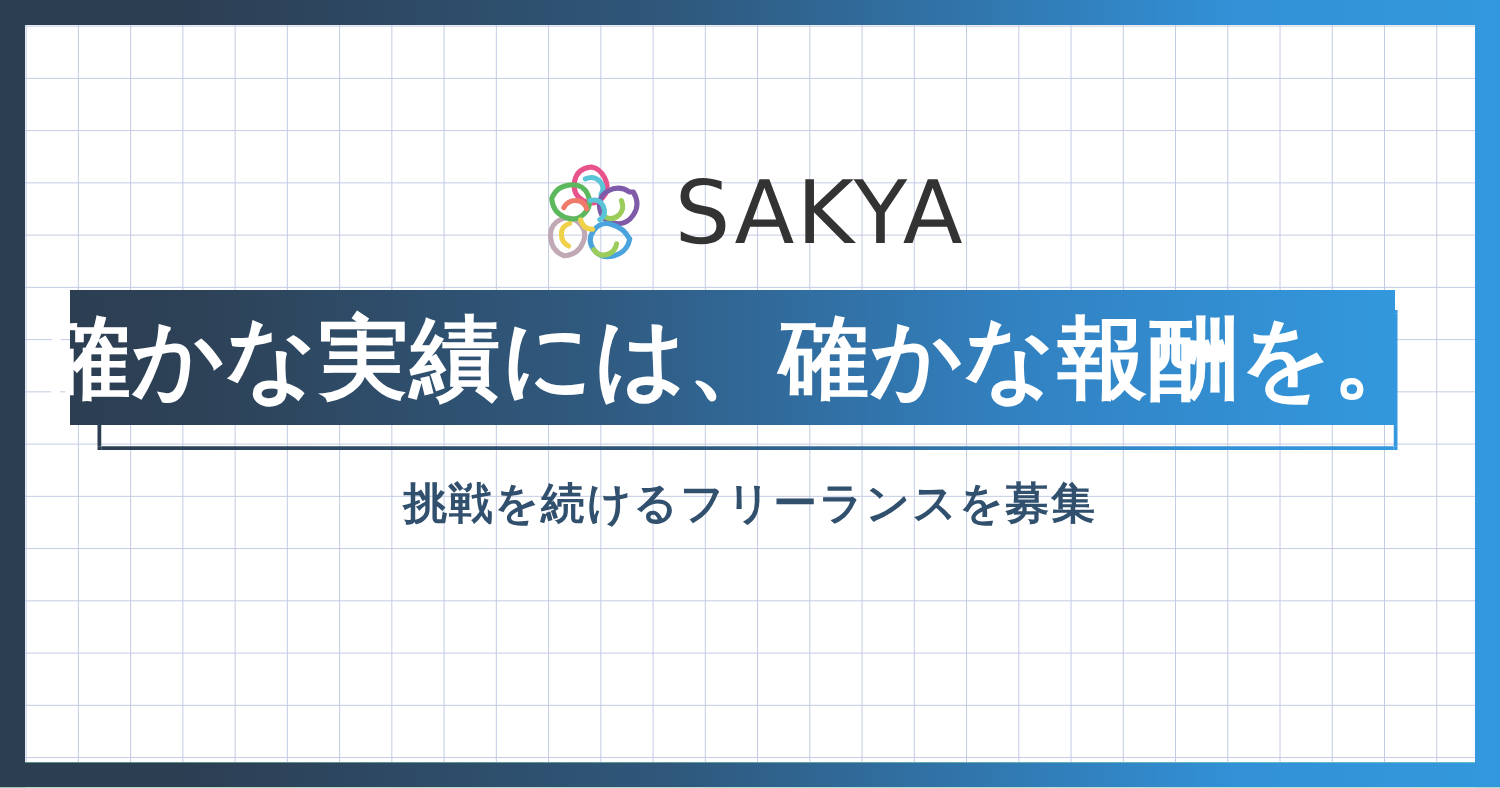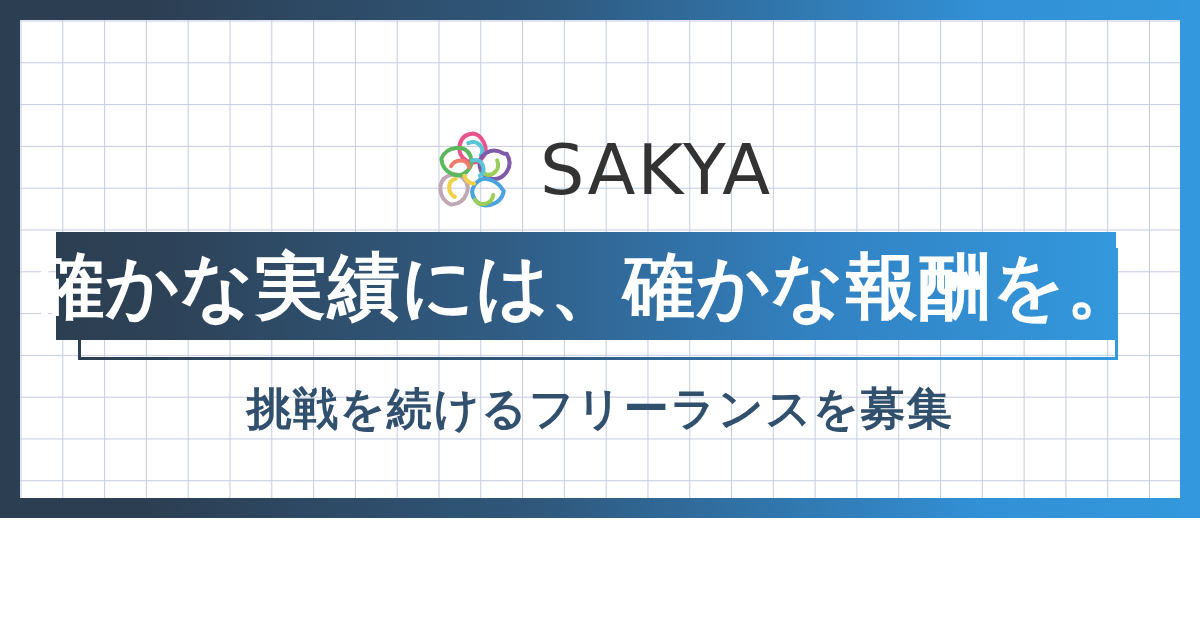--- a/index.html
+++ b/index.html
@@ -7,21 +7,21 @@
     padding: 0;
     background: #ffffff;
   }
   body {
     font-family: "Liberation Sans", sans-serif;
   }
 
   .canvas {
     position: relative;
     width: 1200px;
-    height: 518px;
+    height: 630px;
     overflow: hidden;
     background: #22c55e;
   }
 
   
   .grid-area {
     position: absolute;
     left: 20px;
     top: 20px;
     right: 20px;
@@ -111,21 +111,21 @@
   }
 
   
   .subtitle {
     position: absolute;
     left: 0;
     top: 382px;
     width: 1200px;
     text-align: center;
     font-family: "DejaVu Sans", sans-serif;
-    font-size: 45px;
+    font-size: 35px;
     font-weight: 700;
     color: #31506e;
     letter-spacing: 1.5px;
     line-height: 1.2;
     white-space: nowrap;
   }
 </style>
 </head>
 <body>
 

